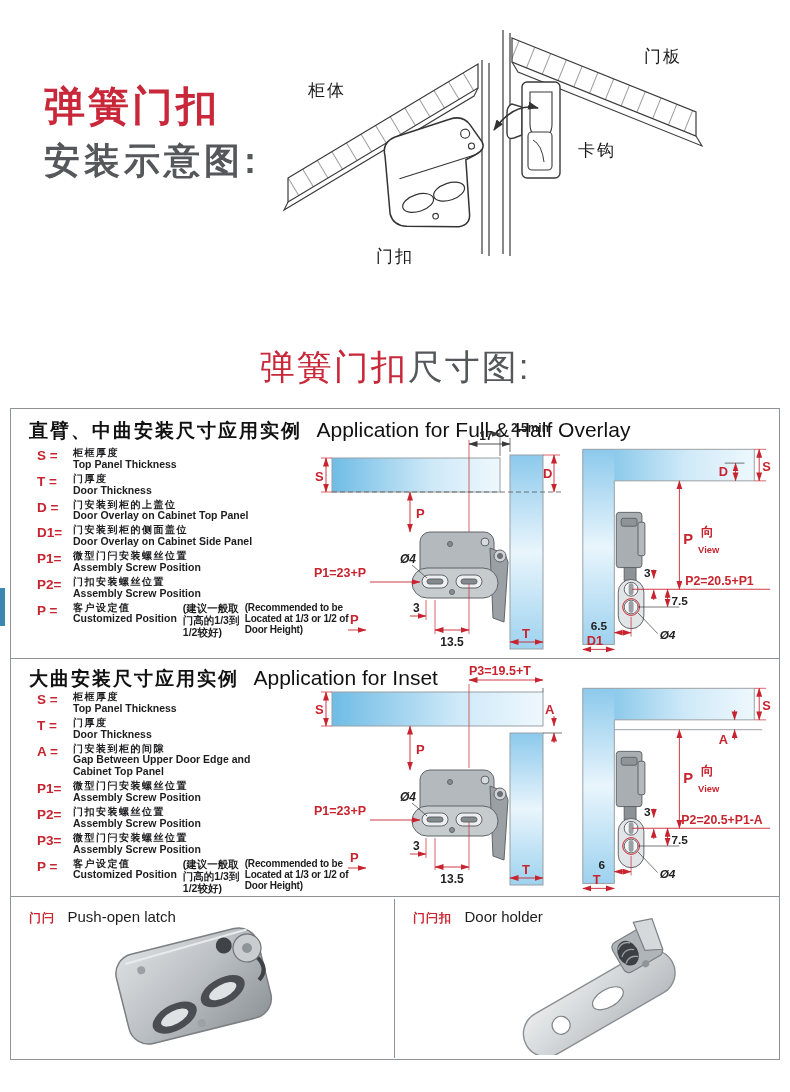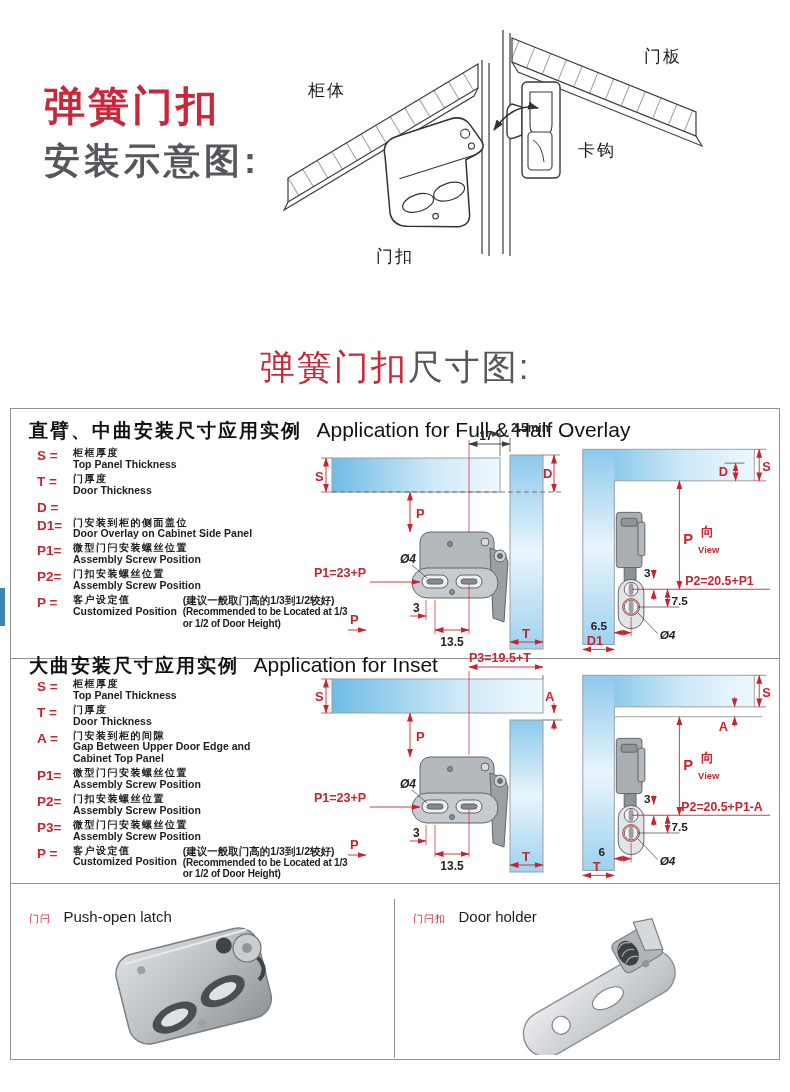--- a/index.html
+++ b/index.html
@@ -11,46 +11,46 @@
   .t2{font-size:36px;font-weight:bold;color:#56575b;letter-spacing:4px;margin-top:12px;}
   
   .dim-title{position:absolute;left:0;top:344px;width:100%;text-align:center;
              font-weight:normal;font-size:35px;letter-spacing:2px;}
   .dim-title .red{color:#c9283a;}
   .dim-title .gray{color:#56575b;}
   
   .spec{position:absolute;left:10px;top:408px;width:770px;height:652px;
         border:1.5px solid #8f9296;box-sizing:border-box;background:#fff;}
   .sec1{position:absolute;left:0;top:0;width:100%;height:250px;border-bottom:1.5px solid #8f9296;box-sizing:border-box;}
-  .sec2{position:absolute;left:0;top:235px;width:100%;height:240px;border-bottom:1.5px solid #8f9296;box-sizing:border-box;}
+  .sec2{position:absolute;left:0;top:248px;width:100%;height:240px;border-bottom:1.5px solid #8f9296;box-sizing:border-box;}
   .brow{position:absolute;left:0;top:490px;width:100%;height:159px;}
   .bcell-l{position:absolute;left:0;top:0;width:384px;height:100%;border-right:1.5px solid #8f9296;box-sizing:border-box;}
   .bcell-r{position:absolute;left:384px;top:0;right:0;height:100%;}
   .shead{position:absolute;left:18px;top:9px;white-space:nowrap;}
   .shcn{font-size:19px;font-weight:bold;color:#111;letter-spacing:2px;}
   .shen{font-size:21px;color:#111;margin-left:10px;}
   
   .legend{position:absolute;left:26px;top:38px;width:330px;}
   .sec2 .legend{top:34px;}
   .lrow{display:flex;align-items:flex-start;margin-bottom:2px;}
   .sym{color:#c8242f;font-weight:bold;font-size:13.5px;width:36px;flex:none;padding-top:1px;}
   .ltx{display:flex;flex-direction:column;}
   .cn{font-size:10px;font-weight:bold;color:#1c1c1e;letter-spacing:1.5px;line-height:1.18;}
   .en{font-size:10.5px;color:#1c1c1e;line-height:1.14;max-width:212px;font-weight:bold;}
-  .note{display:flex;flex-direction:column;margin-left:6px;width:170px;flex:none;}
+  .note{display:flex;flex-direction:row;margin-left:6px;width:170px;flex:none;}
   .note .cn{font-size:10.5px;letter-spacing:0;}
   .note .en{font-size:10px;letter-spacing:-0.2px;}
   
   .dgA{position:absolute;left:303px;top:13px;}
   .dgB{position:absolute;left:558px;top:13px;}
   .dgC{position:absolute;left:303px;top:7px;}
   .dgD{position:absolute;left:558px;top:5px;}
   
   .phead{position:absolute;left:18px;top:9px;white-space:nowrap;}
-  .phcn{color:#c8242f;font-weight:normal;font-size:10px;letter-spacing:1px;}
+  .phcn{color:#c8242f;font-weight:bold;font-size:12px;letter-spacing:1px;}
   .phen{font-size:15px;color:#1c1c1e;margin-left:8px;}
   .photoL{position:absolute;left:62px;top:22px;}
   .photoR{position:absolute;left:86px;top:18px;}
   .edge-tab{position:absolute;left:0;top:588px;width:5px;height:38px;background:#3c87b0;}
   
   svg text{font-family:"Liberation Sans",sans-serif;}
   .dr{fill:#c8242f;font-weight:bold;font-size:13px;}
   .drF{fill:#c8242f;font-weight:bold;font-size:12.5px;}
   .db{fill:#222;font-weight:bold;font-size:12px;}
   .lbl{font-size:17px;fill:#1a1a1a;letter-spacing:2px;}
@@ -175,20 +175,24 @@
         </div>
         <div class="lrow">
           <span class="sym">T =</span>
           <span class="ltx">
               <span class="cn">门厚度</span>
               <span class="en">Door Thickness</span>
             </span>
         </div>
         <div class="lrow">
           <span class="sym">D =</span>
+          <span class="ltx">
+              <span class="cn">门安装到柜的上盖位</span>
+              <span class="en">Door Overlay on Cabinet Top Panel</span>
+            </span>
         </div>
         <div class="lrow">
           <span class="sym">D1=</span>
           <span class="ltx">
               <span class="cn">门安装到柜的侧面盖位</span>
               <span class="en">Door Overlay on Cabinet Side Panel</span>
             </span>
         </div>
         <div class="lrow">
           <span class="sym">P1=</span>

